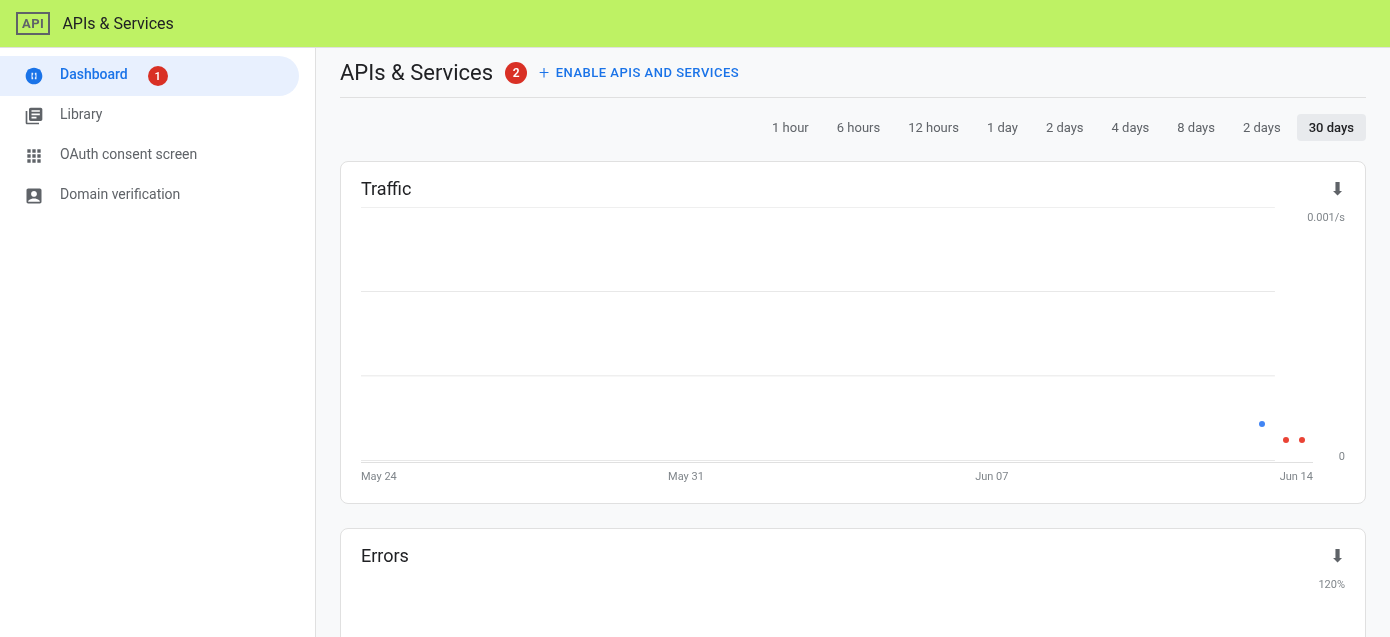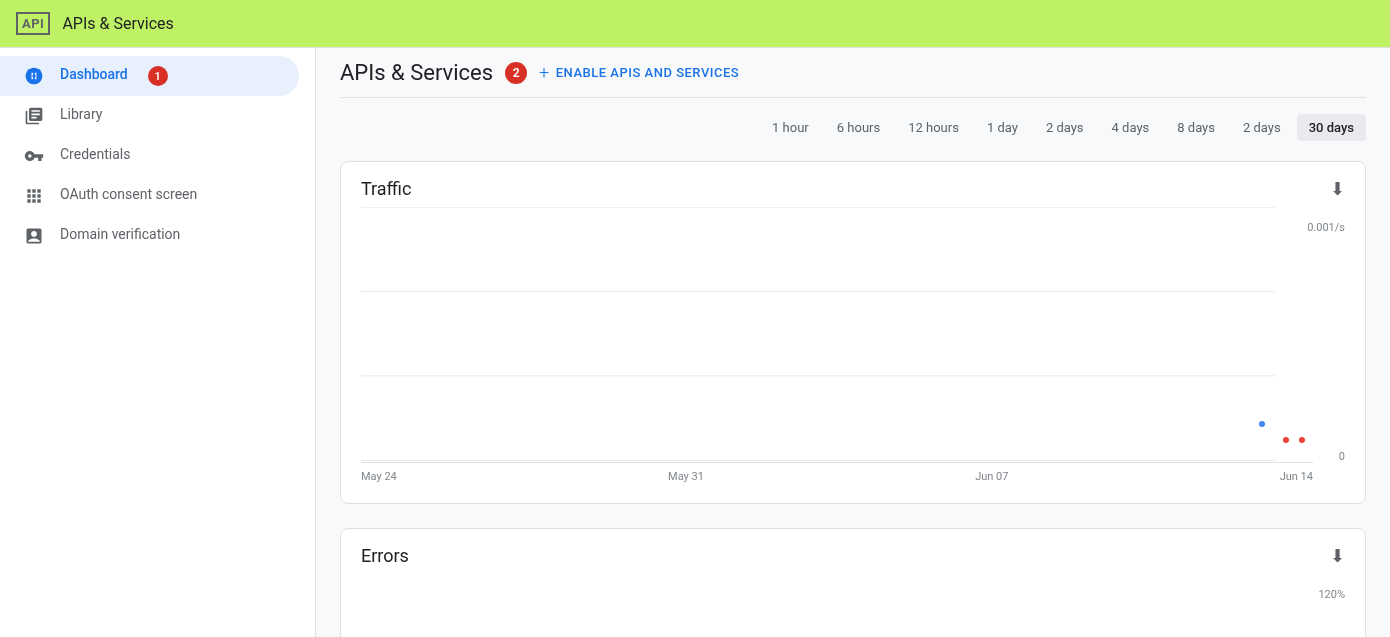--- a/index.html
+++ b/index.html
@@ -186,21 +186,21 @@
       position: relative;
       height: 280px;
       margin-top: 4px;
     }
     .chart-scale-label {
       position: absolute;
       right: 0;
       font-size: 11px;
       color: #80868b;
     }
-    .chart-scale-top { top: 14px; }
+    .chart-scale-top { top: 4px; }
     .chart-scale-bottom { bottom: 24px; }
     .chart-baseline {
       position: absolute;
       bottom: 24px;
       left: 0;
       right: 32px;
       height: 1px;
       background: #e0e0e0;
     }
     .chart-x-labels {
@@ -269,28 +269,20 @@
 
     <div class="sidebar-item">
       <span class="sidebar-icon">
         <svg width="20" height="20" viewBox="0 0 24 24" fill="#5f6368">
           <path d="M4 6H2v14c0 1.1.9 2 2 2h14v-2H4V6zm16-4H8c-1.1 0-2 .9-2 2v12c0 1.1.9 2 2 2h12c1.1 0 2-.9 2-2V4c0-1.1-.9-2-2-2zm-1 9H9V9h10v2zm-4 4H9v-2h6v2zm4-8H9V5h10v2z"></path>
         </svg>
       </span>
       <span class="sidebar-item-label">Library</span>
     </div>
 
-    <div class="sidebar-item">
-      <span class="sidebar-icon">
-        <svg width="20" height="20" viewBox="0 0 24 24" fill="#5f6368">
-          <path d="M12.65 10C11.83 7.67 9.61 6 7 6c-3.31 0-6 2.69-6 6s2.69 6 6 6c2.61 0 4.83-1.67 5.65-4H17v4h4v-4h2v-4H12.65zM7 14c-1.1 0-2-.9-2-2s.9-2 2-2 2 .9 2 2-.9 2-2 2z"></path>
-        </svg>
-      </span>
-      <span class="sidebar-item-label">Credentials</span>
-    </div>
 
     <div class="sidebar-item">
       <span class="sidebar-icon">
         <svg width="20" height="20" viewBox="0 0 24 24" fill="#5f6368">
           <path d="M4 4h4v4H4zm6 0h4v4h-4zm6 0h4v4h-4zM4 10h4v4H4zm6 0h4v4h-4zm6 0h4v4h-4zM4 16h4v4H4zm6 0h4v4h-4zm6 0h4v4h-4z"></path>
         </svg>
       </span>
       <span class="sidebar-item-label">OAuth consent screen</span>
     </div>
 

